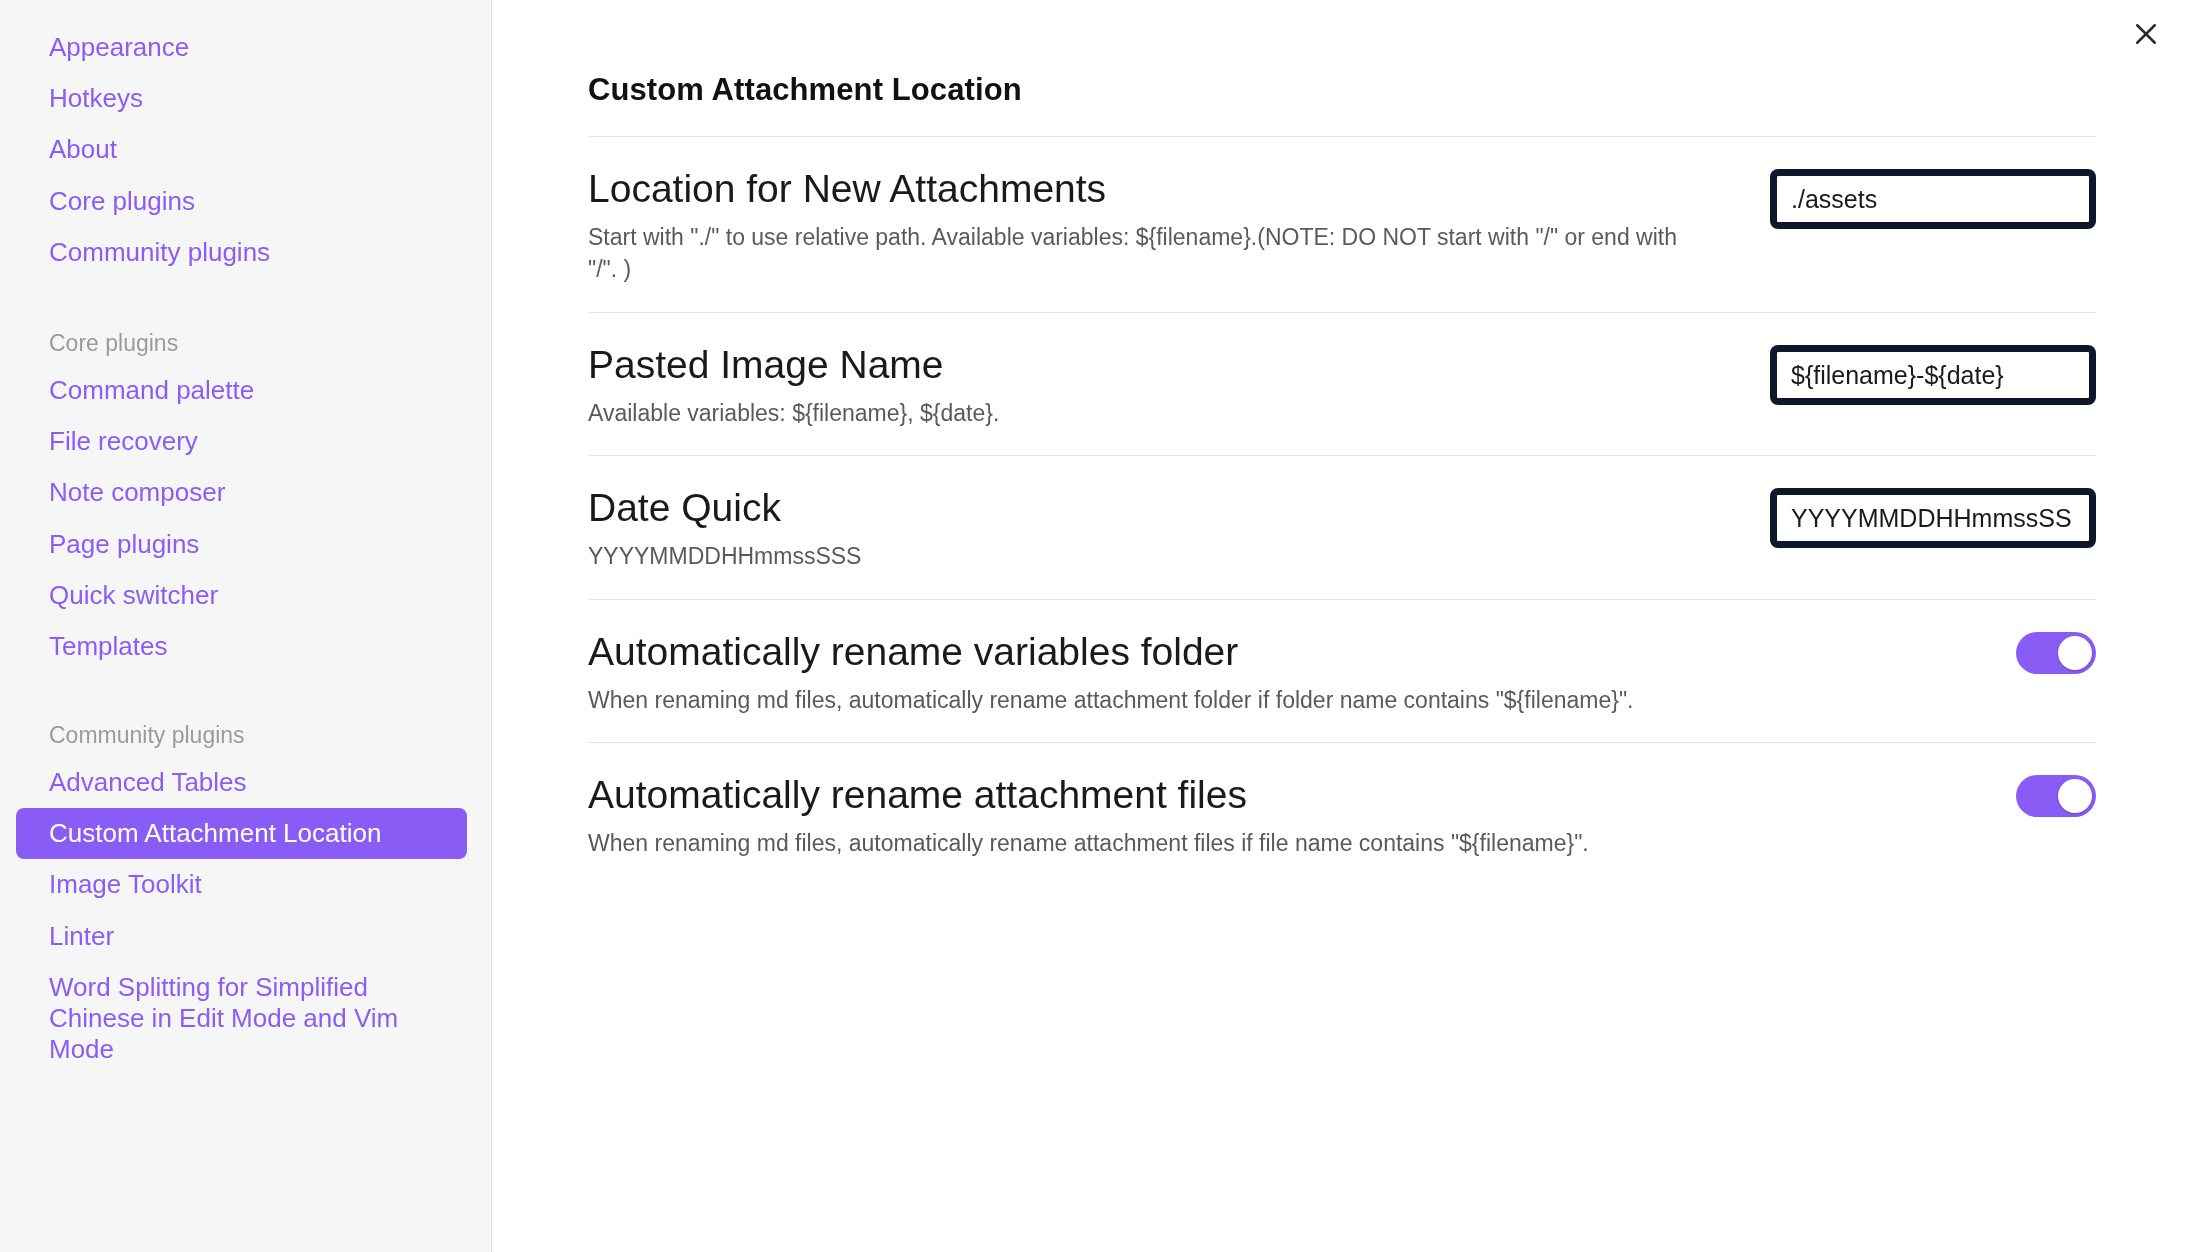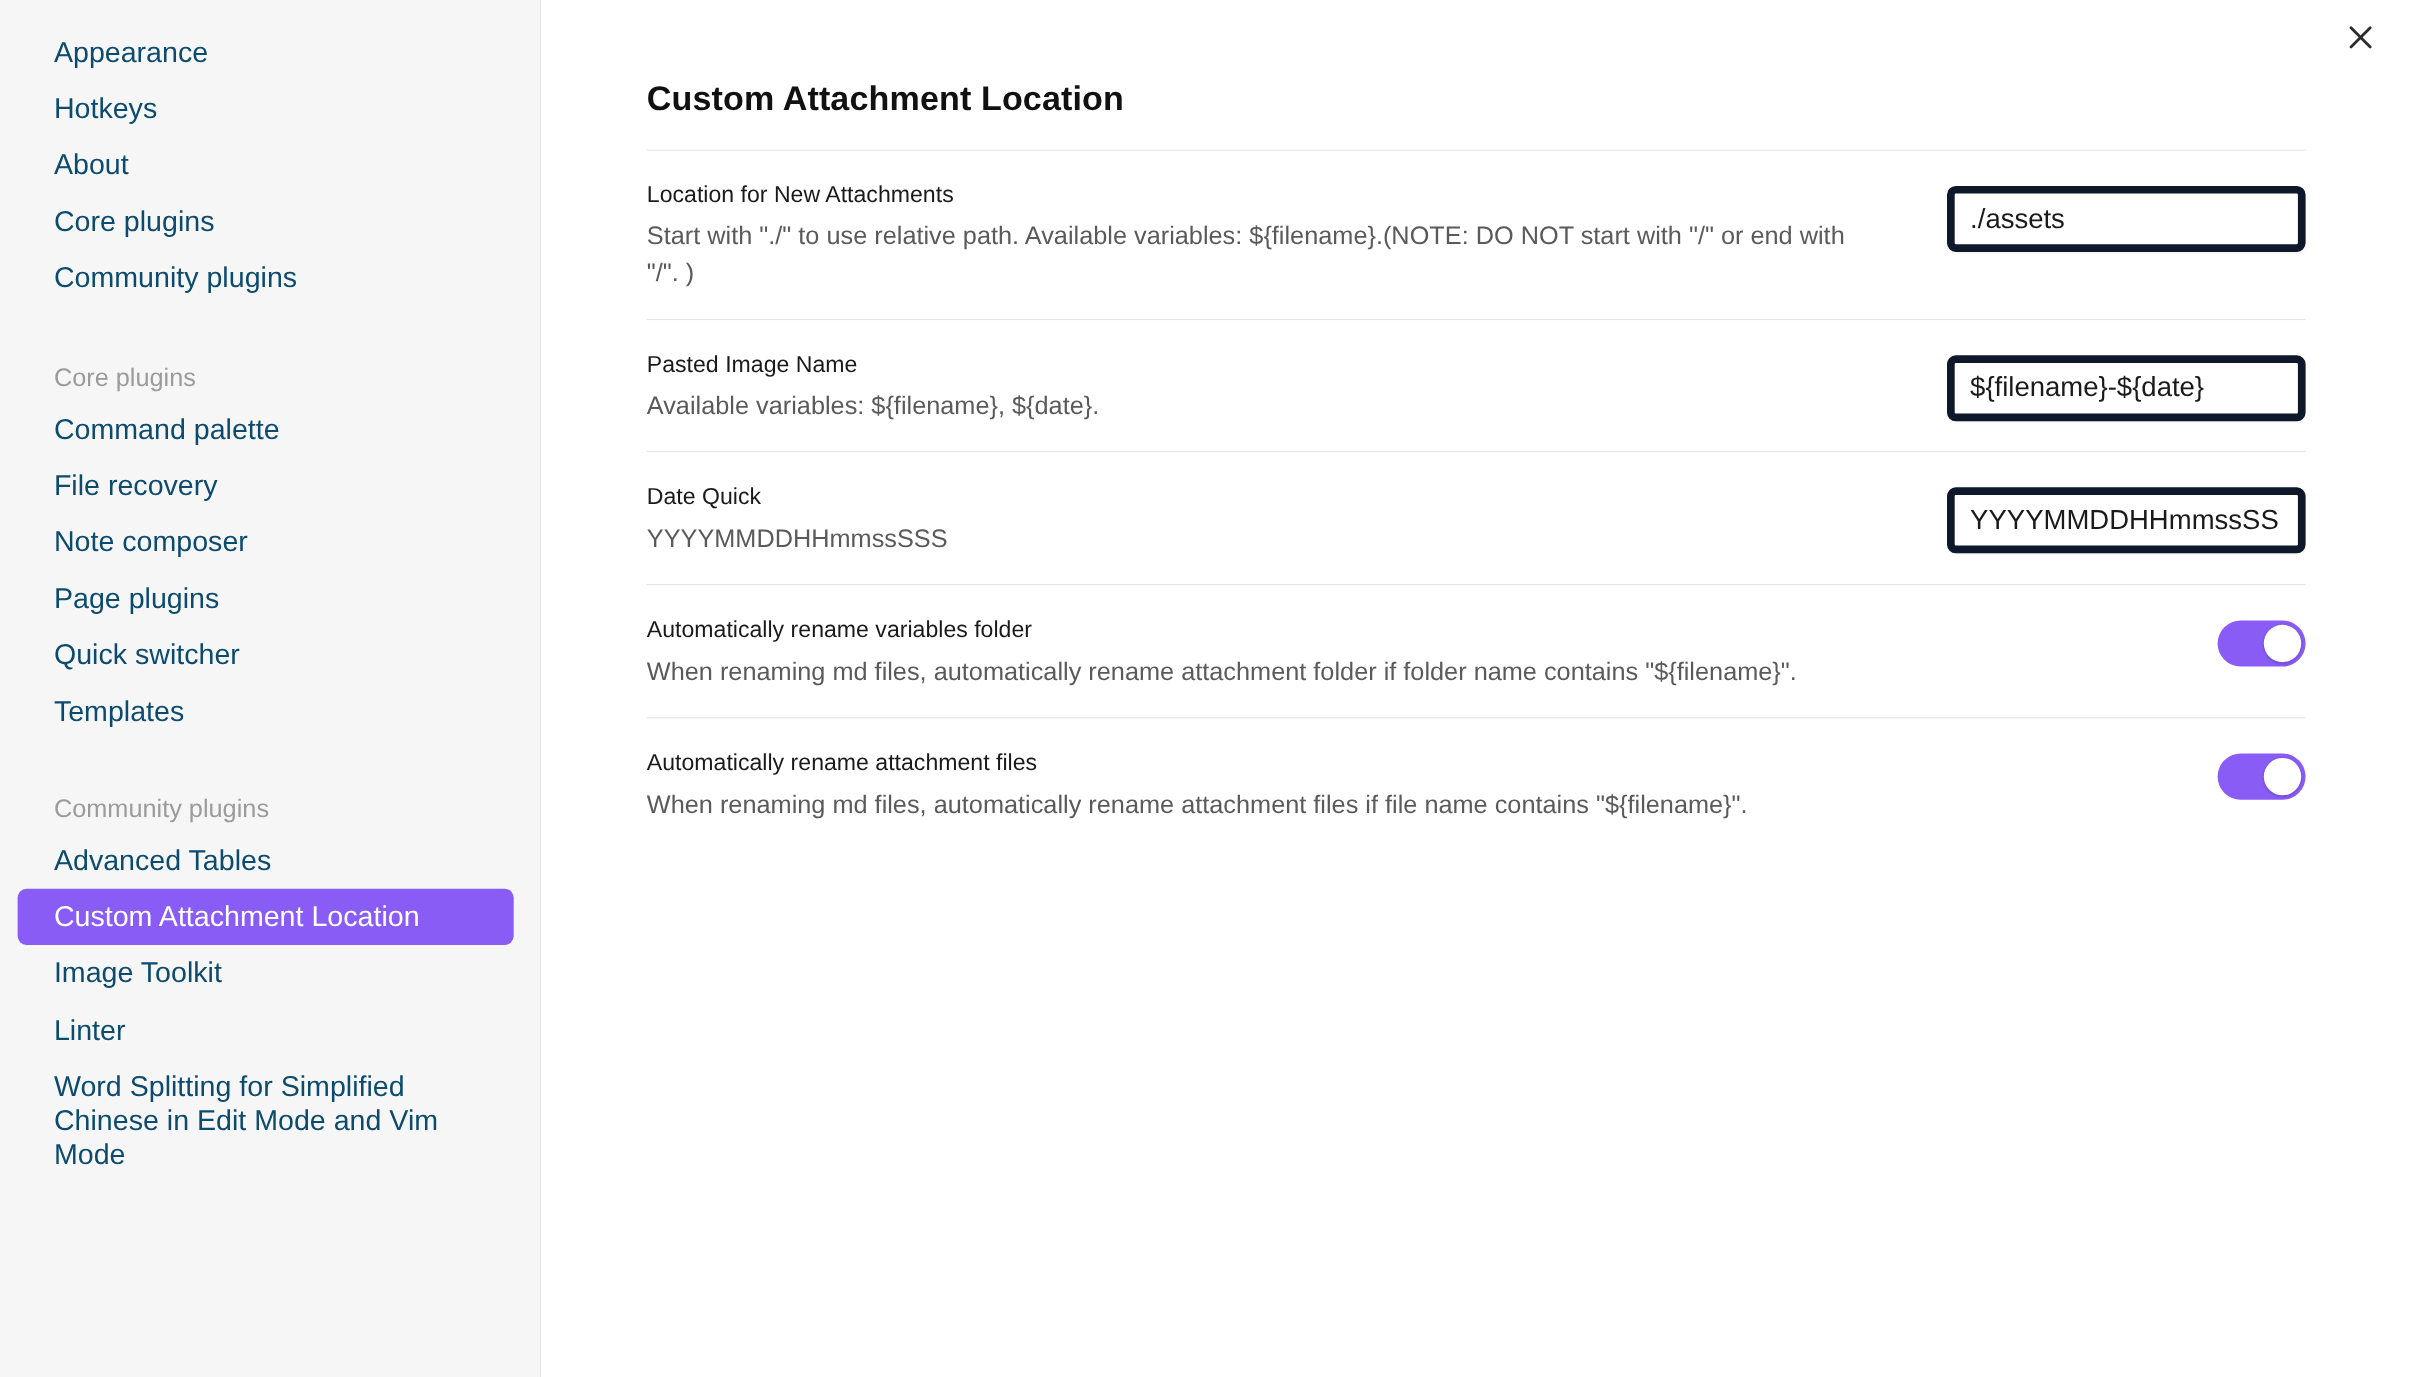--- a/index.html
+++ b/index.html
@@ -28,21 +28,21 @@
     background: #f6f6f6;
     border-right: 1px solid #e3e3e3;
     padding: 22px 0 0 0;
     overflow: hidden;
     flex: 0 0 492px;
   }
 
   .nav-item {
     font-size: 26px;
     line-height: 1.2;
-    color: #0c4a6e;
+    color: #8b5cf6;
     padding: 10px 14px 10px 33px;
     margin: 0 24px 0 16px;
     border-radius: 8px;
     cursor: pointer;
     white-space: nowrap;
   }
 
   .nav-item.selected {
     background: #8a5cf6;
     color: #ffffff;
@@ -102,21 +102,21 @@
     justify-content: space-between;
     gap: 40px;
     border-top: 1px solid #e4e4e4;
     padding: 28px 0 26px 0;
   }
   .setting:first-of-type { }
 
   .setting-info { flex: 1 1 auto; min-width: 0; }
 
   .setting-name {
-    font-size: 21px;
+    font-size: 39px;
     color: #1a1a1a;
     line-height: 1.25;
     margin-bottom: 7px;
   }
 
   .setting-desc {
     font-size: 23px;
     color: #5a5a5a;
     line-height: 1.42;
     max-width: 1120px;

